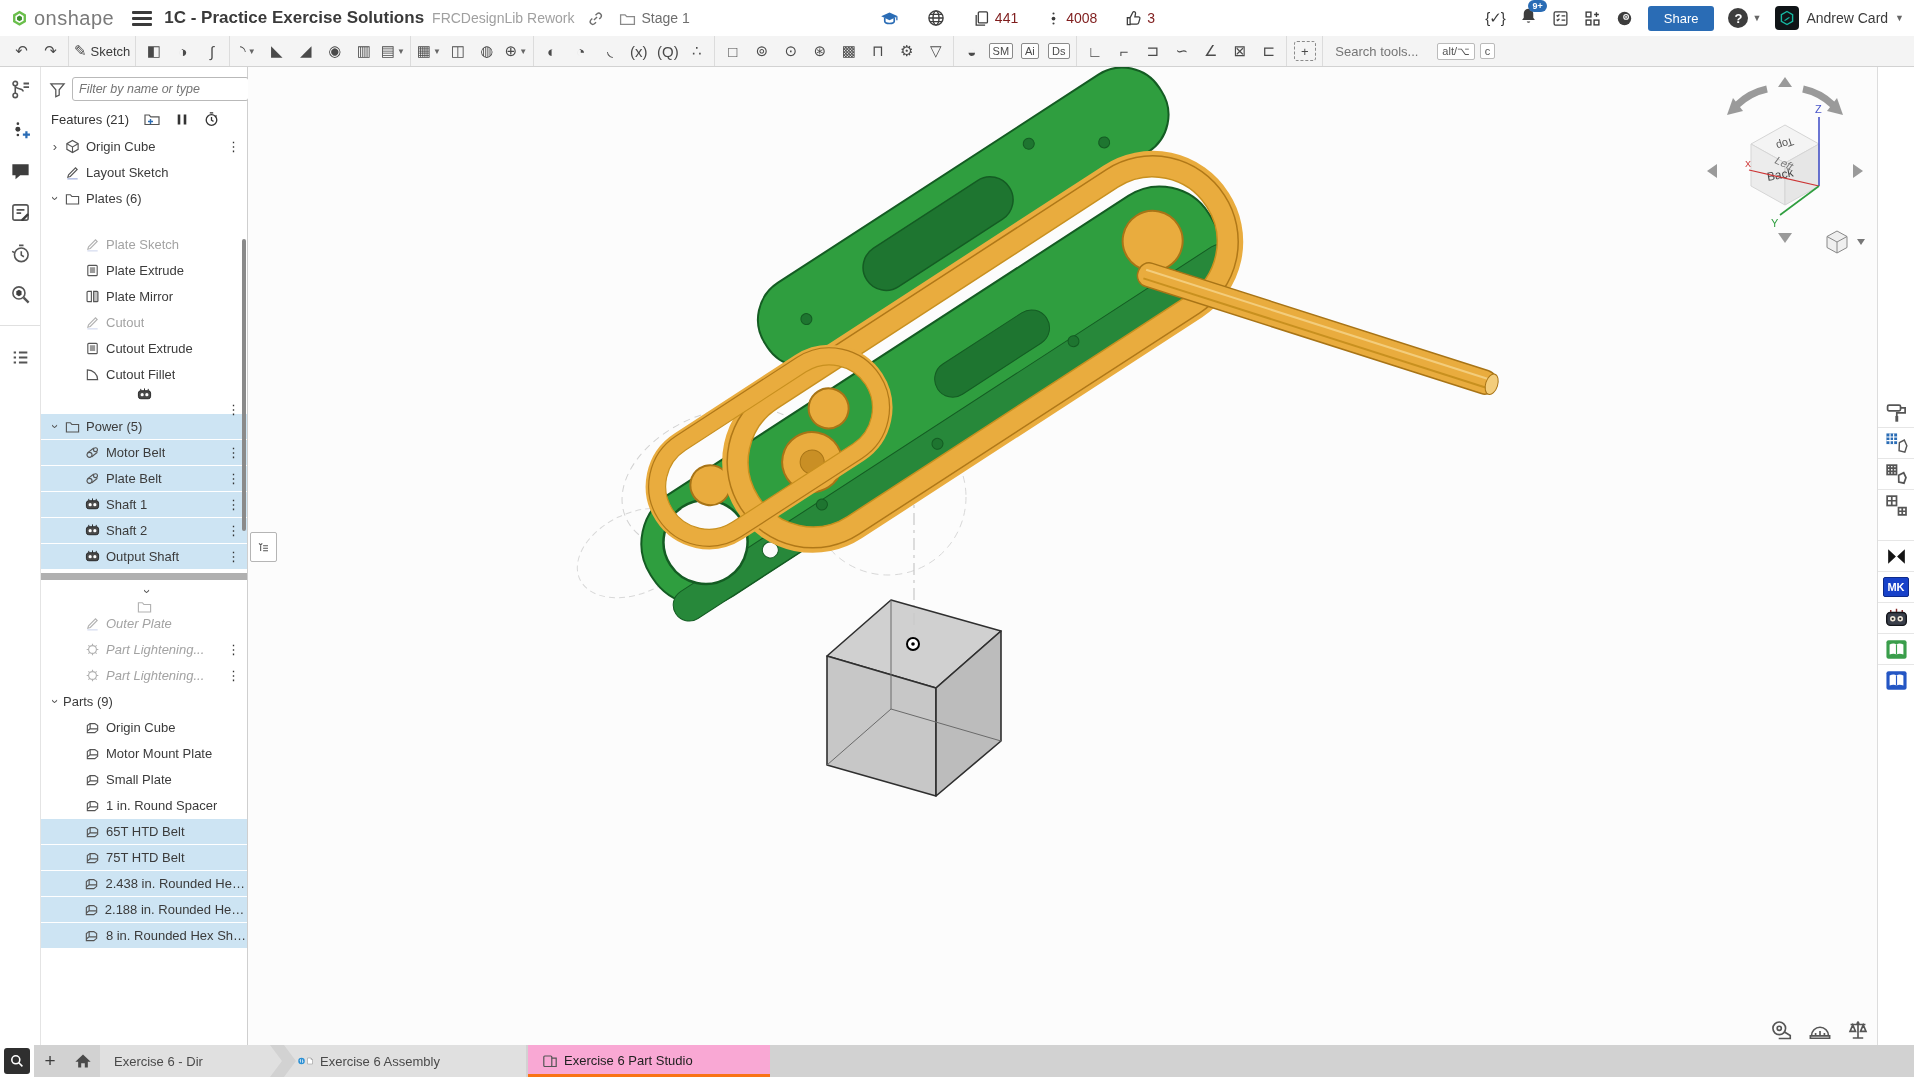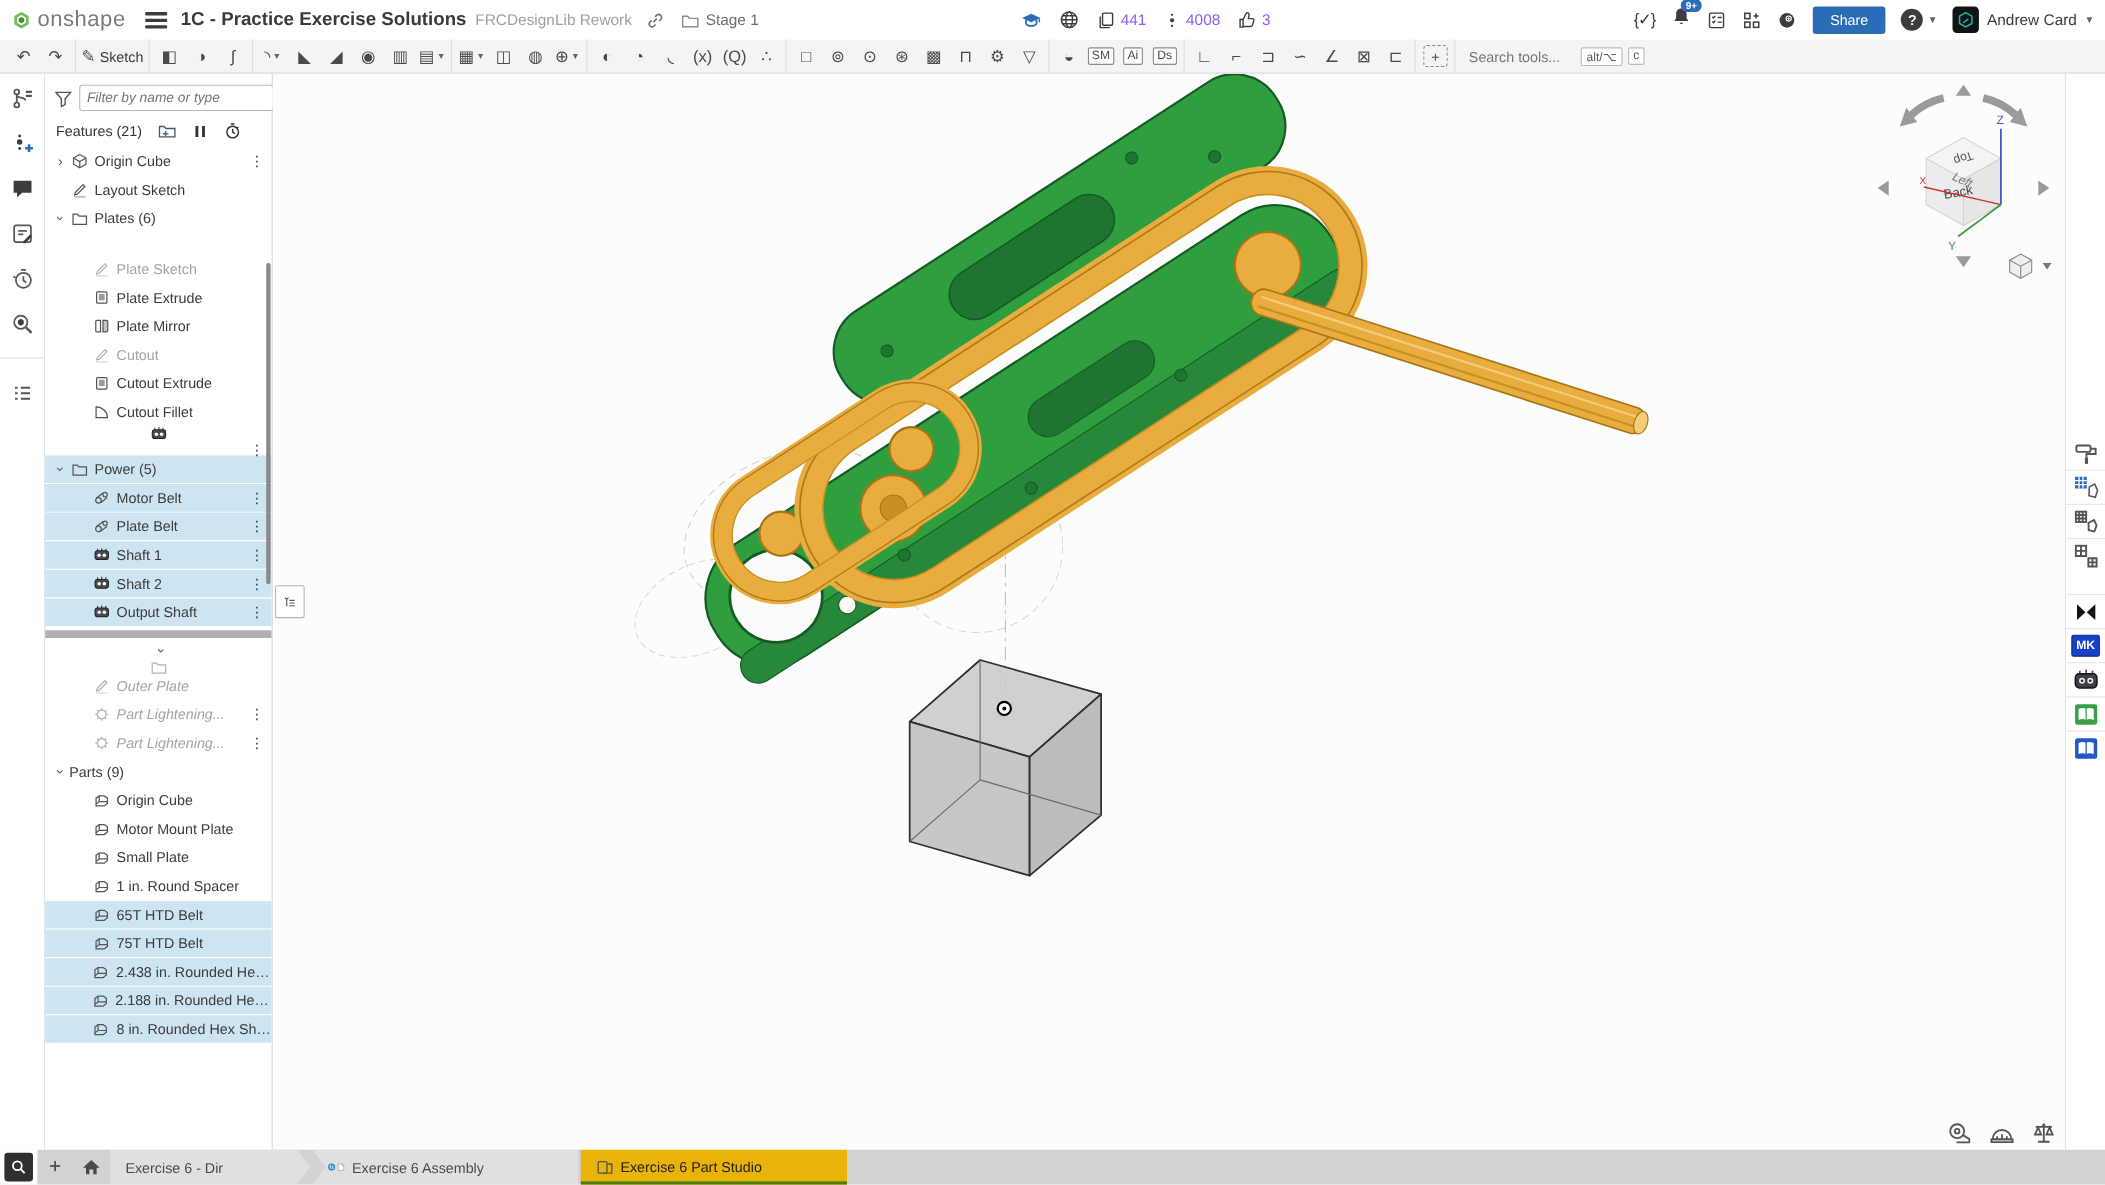--- a/index.html
+++ b/index.html
@@ -9,21 +9,21 @@
   .topbar{height:36px;display:flex;align-items:center;background:#fff;padding:0 10px;flex:0 0 36px}
   .logo{display:flex;align-items:center;gap:6px;margin-right:14px}
   .logo-word{font-size:20px;color:#7a7a7a;letter-spacing:.5px;font-weight:400}
   .hamburger{width:20px;display:flex;flex-direction:column;gap:3px;margin:0 12px 0 4px;cursor:pointer}
   .hamburger i{height:3px;background:#3b3b3b;border-radius:1px}
   .doc-title{font-size:17px;font-weight:bold;color:#3a3a3a;white-space:nowrap}
   .doc-sub{font-size:14px;color:#a0a0a0;margin-left:8px;white-space:nowrap}
   .tb-ic{width:18px;height:18px;display:inline-flex;align-items:center;justify-content:center}
   .tb-ic svg{width:17px;height:17px}
   .ws{display:flex;align-items:center;gap:5px;margin-left:14px;font-size:14px;color:#6e6e6e}
-  .stats{display:flex;align-items:center;gap:16px;margin-left:auto;font-size:14px;color:#8b5cf6}
+  .stats{display:flex;align-items:center;gap:28px;margin-left:auto;font-size:14px;color:#7f1d1d}
   .stat{display:flex;align-items:center;gap:5px;cursor:pointer}
   .right-cluster{display:flex;align-items:center;gap:14px;margin-left:330px}
   .curly{font-size:15px;color:#3b3b3b;letter-spacing:-1px}
   .bell-wrap{position:relative}
   .badge{position:absolute;top:-7px;right:-9px;background:#2a6cb5;color:#fff;font-size:9px;
     border-radius:7px;padding:1px 4px;font-weight:bold}
   .share-btn{background:#2a6cb5;color:#fff;border:none;border-radius:3px;font-size:13px;
     padding:5px 16px;cursor:pointer;font-family:inherit}
   .help{width:20px;height:20px;border-radius:50%;background:#3d3d3d;color:#fff;font-size:13px;
     display:flex;align-items:center;justify-content:center;font-weight:bold}
@@ -98,21 +98,21 @@
   
   .tabbar{height:32px;flex:0 0 32px;background:#d2d2d2;display:flex;align-items:stretch}
   .corner-search{width:34px;background:#fff;display:flex;align-items:center;justify-content:center;cursor:pointer}
   .corner-search .inner{width:26px;height:26px;background:#2f2f2f;border-radius:3px;display:flex;align-items:center;justify-content:center}
   .tab-plus{width:32px;display:flex;align-items:center;justify-content:center;font-size:19px;color:#3d3d3d;cursor:pointer}
   .tab-home{width:34px;display:flex;align-items:center;justify-content:center;cursor:pointer}
   .tab{display:flex;align-items:center;gap:6px;font-size:13px;color:#4a4a4a;padding:0 18px 0 14px;cursor:pointer;max-width:210px}
   .tab .t-lbl{white-space:nowrap;overflow:hidden;text-overflow:ellipsis}
   .tab.shape{background:#e0e0e0;clip-path:polygon(0 0,calc(100% - 12px) 0,100% 50%,calc(100% - 12px) 100%,0 100%)}
   .tab.notch{background:#e0e0e0;clip-path:polygon(0 0,100% 0,100% 100%,0 100%,12px 50%)}
-  .tab.active{background:#eab308;border-bottom:3px solid #4d7c0f;color:#222;padding-top:2px}
+  .tab.active{background:#f9a8d4;border-bottom:3px solid #f97316;color:#222;padding-top:2px}
   .tab svg{width:16px;height:16px;flex:0 0 16px}
 </style>
 </head>
 <body>
 
 <div class="app">
 
   <header class="topbar">
     <div class="logo">
       <span class="tb-ic">

